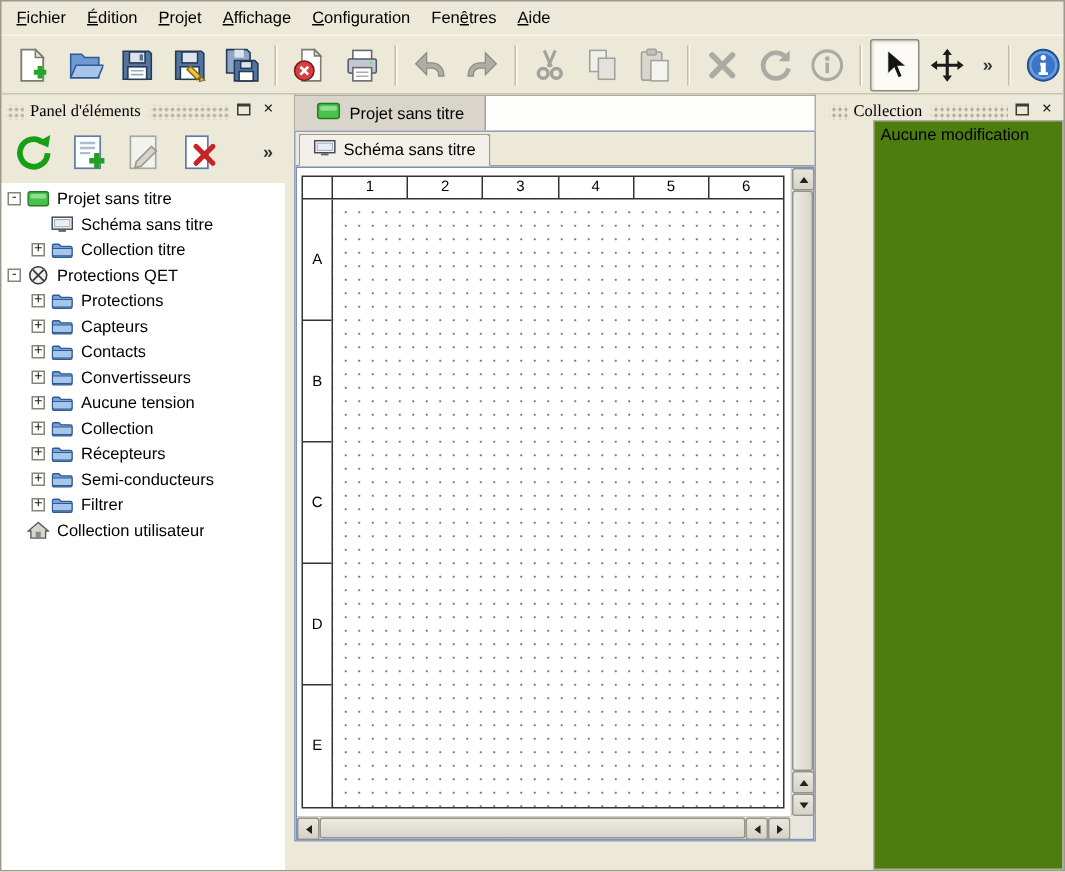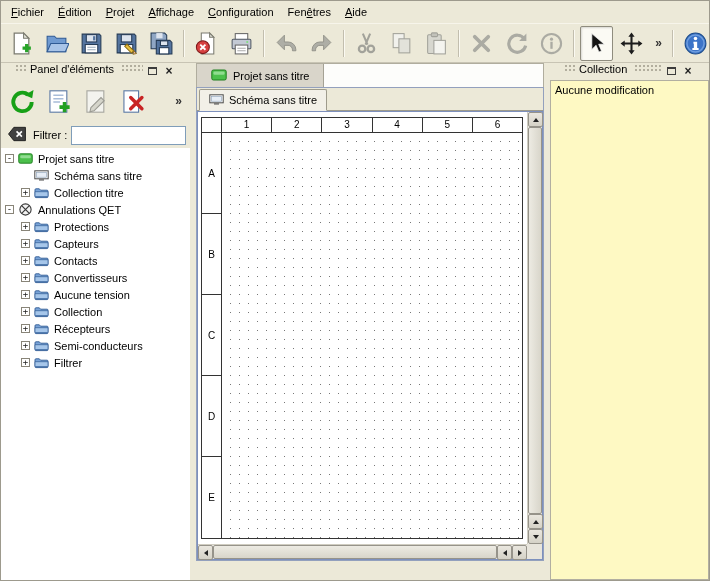--- a/index.html
+++ b/index.html
@@ -21,21 +21,21 @@
   .tsep { width:2px; height:27px; margin:0 4px; border-left:1px solid #c2beae; border-right:1px solid #fbfaf2; flex:none; }
 
   
   .workspace { flex:1; display:flex; min-height:0; }
   .dock { display:flex; flex-direction:column; min-width:0; }
   .left-dock { width:189px; flex:none; }
   .right-dock { width:159px; flex:none; }
   .splitter { width:6px; flex:none; }
 
   
-  .dock-title { height:17px; flex:none; display:flex; align-items:flex-start; padding:0 13px; }
+  .dock-title { height:17px; flex:none; display:flex; align-items:flex-end; padding:0 3px;font-family:Liberation Serif, serif; }
   .grip { height:10px; width:12px; flex:none; background-image:radial-gradient(circle,#b2ae9e 1px,rgba(0,0,0,0) 1.2px); background-size:4px 4px; background-position:1px 1px; }
   .grip.grow { flex:1; margin-left:4px; }
   .dock-title-text { margin:0 2px 0 4px; white-space:nowrap; }
   .dock-buttons { display:flex; flex:none; }
   .dock-btn { width:16px; height:15px; flex:none; display:flex; align-items:center; justify-content:center; margin-left:1px; }
   .float-glyph { display:block; width:9px; height:8px; border:1px solid #3c3c3c; border-top-width:2px; }
   .close-glyph { font-size:12px; font-weight:bold; line-height:1; color:#222; }
 
   
   .panel-toolbar { height:42px; flex:none; display:flex; align-items:center; padding:0 4px; }
@@ -89,21 +89,21 @@
   .sb-thumb { flex:1; background:linear-gradient(90deg,#edebe3,#d8d5ca); border:1px solid #96938a; border-radius:2px; }
   .hscroll .sb-thumb { background:linear-gradient(180deg,#edebe3,#d8d5ca); }
   .scroll-corner { grid-area:2/2; background:#e8e5dc; }
   .arr { width:0; height:0; border:3px solid transparent; }
   .arr.up { border-bottom:4px solid #222; border-top:none; }
   .arr.down { border-top:4px solid #222; border-bottom:none; }
   .arr.left { border-right:4px solid #222; border-left:none; }
   .arr.right { border-left:4px solid #222; border-right:none; }
 
   
-  .undo-list { flex:1; background:#fef9c3; border:1px solid #b2afa1; }
+  .undo-list { flex:1; background:#4d7c0f; border:1px solid #b2afa1;margin-left:32px; }
   .undo-empty { padding:3px 4px; }
 </style>
 </head>
 <body>
 
 <div class="app">
 
   <div class="menubar">
       <div class="menu-item"><u>F</u>ichier</div>
       <div class="menu-item"><u>É</u>dition</div>
@@ -334,30 +334,20 @@
               <span class="btn-icon">
                 <svg viewBox="0 0 24 24">
                   <rect x="3.5" y="2.5" width="13" height="19" fill="#fff" stroke="#5e7ba6"></rect>
                   <path d="M9.5 8.5l10 10M19.5 8.5l-10 10" stroke="#c82424" stroke-width="3" stroke-linecap="round"></path>
                 </svg>
               </span>
             </div>
           </span>
         <span class="ptb-overflow">»</span>
       </div>
-      <div class="filter-row">
-        <button class="clear-filter">
-            <span class="btn-icon"><svg viewBox="0 0 22 18">
-                <path d="M1.5 9l6-7.5h13v15h-13z" fill="#404040" stroke="#1a1a1a"></path>
-                <path d="M10.5 6l6 6M16.5 6l-6 6" stroke="#fff" stroke-width="1.8"></path>
-              </svg></span>
-          </button>
-        <span class="filter-label">Filtrer :</span>
-        <input class="filter-input" type="text" value="" style="">
-      </div>
       <div class="tree">
           <div class="tree-row">
             <span class="tree-indent" style="width: 1px;"></span>
             <span class="tree-exp">-</span>
             <span class="tree-icon">
               <svg viewBox="0 0 16 12">
                 <rect x="0.8" y="1" width="14.4" height="10" rx="1.6" fill="#4cc04c" stroke="#1f7e1f"></rect>
                 <rect x="2.4" y="2.6" width="11.2" height="3.2" rx="1.2" fill="#90dc90"></rect>
               </svg>
             </span>
@@ -388,21 +378,21 @@
           </div>
           <div class="tree-row">
             <span class="tree-indent" style="width: 1px;"></span>
             <span class="tree-exp">-</span>
             <span class="tree-icon">
               <svg viewBox="0 0 13 12">
                 <circle cx="6.5" cy="6" r="5.2" fill="#f2f2f2" stroke="#3a3a3a"></circle>
                 <path d="M3.2 2.7l6.6 6.6M9.8 2.7L3.2 9.3" stroke="#3a3a3a" stroke-width="1.1"></path>
               </svg>
             </span>
-            <span class="tree-label">Annulations QET</span>
+            <span class="tree-label">Protections QET</span>
           </div>
           <div class="tree-row">
             <span class="tree-indent" style="width: 17px;"></span>
             <span class="tree-exp">+</span>
             <span class="tree-icon">
               <svg viewBox="0 0 15 12">
                 <path d="M1 3.2C1 2.7 1.4 2.3 1.9 2.3h3.4l1.3 1.4h6.5c.5 0 .9.4.9.9v5.6c0 .5-.4.9-.9.9H1.9c-.5 0-.9-.4-.9-.9z" fill="#7aa4d8" stroke="#2f5a94" stroke-width=".9"></path>
                 <path d="M1 5.2h13v4c0 .5-.4.9-.9.9H1.9c-.5 0-.9-.4-.9-.9z" fill="#a6c6ea" stroke="#2f5a94" stroke-width=".7"></path>
               </svg>
             </span>
@@ -488,20 +478,31 @@
           <div class="tree-row">
             <span class="tree-indent" style="width: 17px;"></span>
             <span class="tree-exp">+</span>
             <span class="tree-icon">
               <svg viewBox="0 0 15 12">
                 <path d="M1 3.2C1 2.7 1.4 2.3 1.9 2.3h3.4l1.3 1.4h6.5c.5 0 .9.4.9.9v5.6c0 .5-.4.9-.9.9H1.9c-.5 0-.9-.4-.9-.9z" fill="#7aa4d8" stroke="#2f5a94" stroke-width=".9"></path>
                 <path d="M1 5.2h13v4c0 .5-.4.9-.9.9H1.9c-.5 0-.9-.4-.9-.9z" fill="#a6c6ea" stroke="#2f5a94" stroke-width=".7"></path>
               </svg>
             </span>
             <span class="tree-label">Filtrer</span>
+          </div>
+          <div class="tree-row">
+            <span class="tree-indent" style="width: 1px;"></span>
+            <span class="tree-exp none"></span>
+            <span class="tree-icon">
+              <svg viewBox="0 0 15 12">
+                <path d="M7.5 0.8L0.8 6.5h1.8v4.7h9.8V6.5h1.8z" fill="#d6d6ce" stroke="#5a5a52" stroke-width=".9"></path>
+                <rect x="5.8" y="7" width="3.4" height="4.2" fill="#8a8a82"></rect>
+              </svg>
+            </span>
+            <span class="tree-label">Collection utilisateur</span>
           </div>
         </div>
     </div>
 
     <div class="splitter"></div>
 
     <div class="center">
       <div class="project-tabbar">
         <div class="project-tab">
           <span class="btn-icon"><svg viewBox="0 0 16 12">

